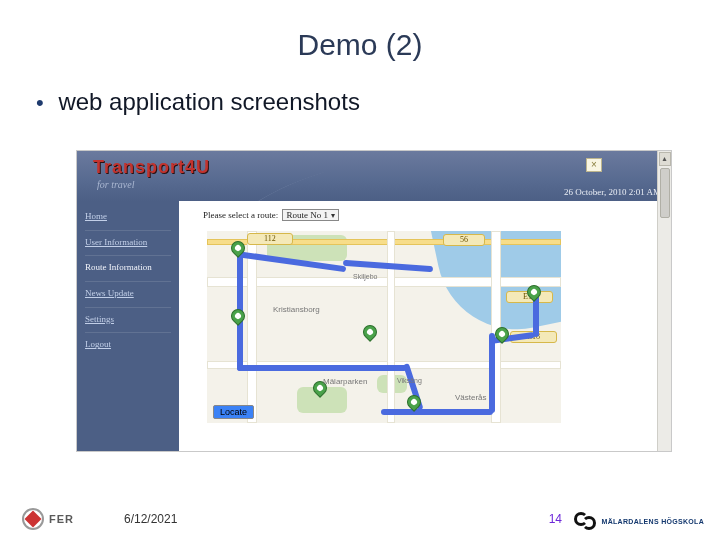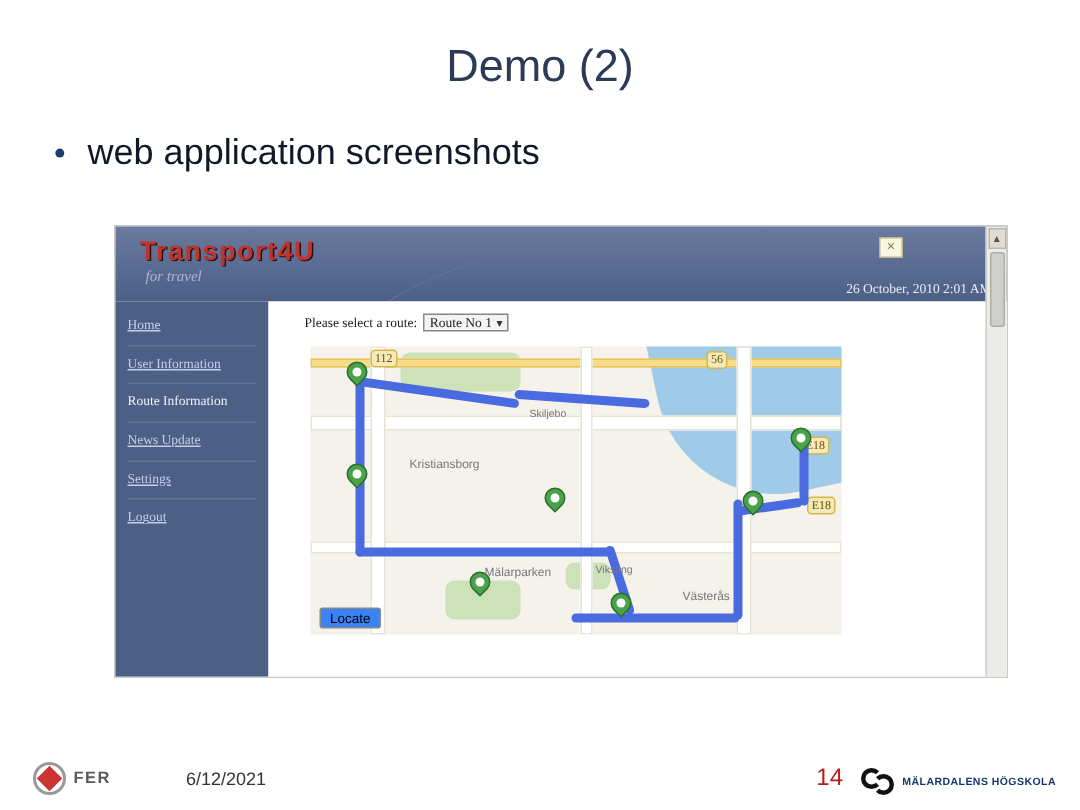--- a/index.html
+++ b/index.html
@@ -160,21 +160,21 @@
     background: #f7dd8a;
     border: 1px solid #e5c45a;
   }
   .hwy.top { top: 8px; left: 0; width: 100%; height: 6px; }
   .shield {
     position: absolute;
     font-size: 8px;
     background: #f4e9b8;
     border: 1px solid #d6b84a;
     border-radius: 3px;
-    padding: 0 2px;
+    padding: 0 16px;
     color: #6b5400;
     line-height: 10px;
   }
   .shield.s1 { top: 2px; left: 40px; }
   .shield.s2 { top: 3px; right: 76px; }
   .shield.s3 { top: 60px; right: 8px; }
   .shield.s4 { top: 100px; right: 4px; }
   .route-line {
     position: absolute;
     background: #4a6adf;
@@ -289,21 +289,21 @@
     font-size: 11px; font-weight: bold; color: #5a5a5a;
     letter-spacing: 1px;
   }
   .footer-date {
     margin-left: 50px;
     font-size: 12px; color: #333;
     font-family: Arial, sans-serif;
   }
   .page-num {
     position: absolute; right: 158px;
-    font-size: 16px; color: #b91c1c;
+    font-size: 12px; color: #6d28d9;
   }
   .logo-mdh {
     position: absolute; right: 16px; bottom: 8px;
     display: flex; align-items: center; gap: 6px;
   }
   .mdh-mark {
     width: 22px; height: 22px; position: relative;
   }
   .mdh-mark .c1 {
     position: absolute; left: 0; top: 2px;

